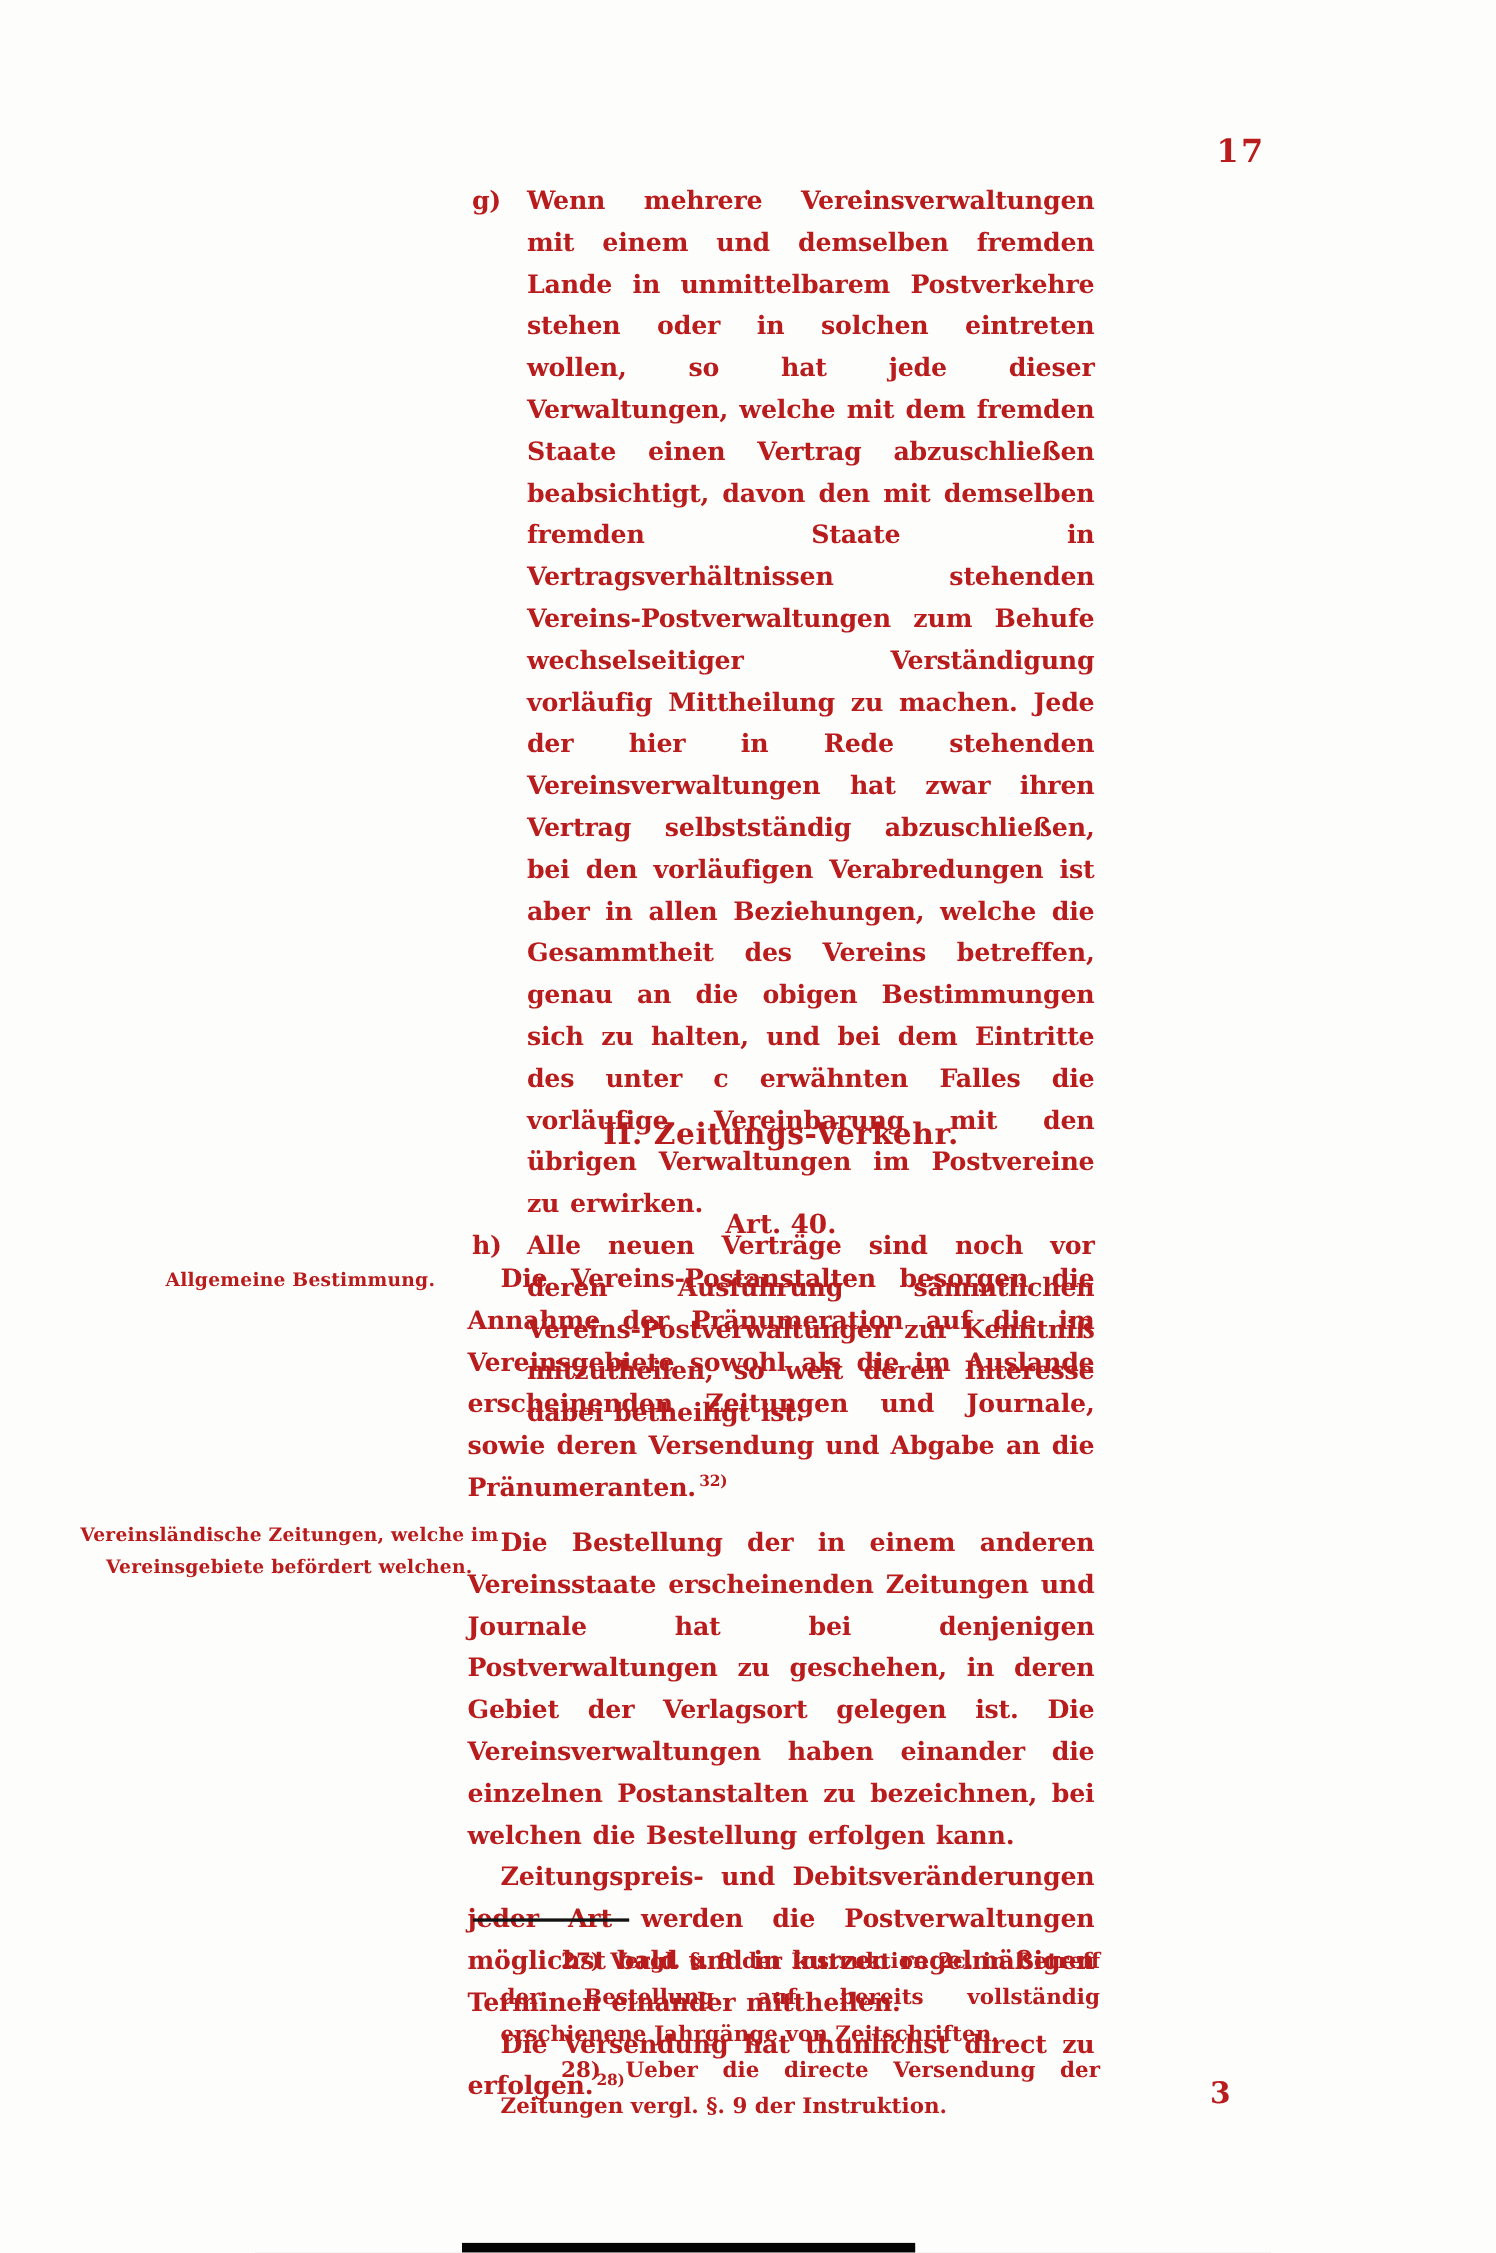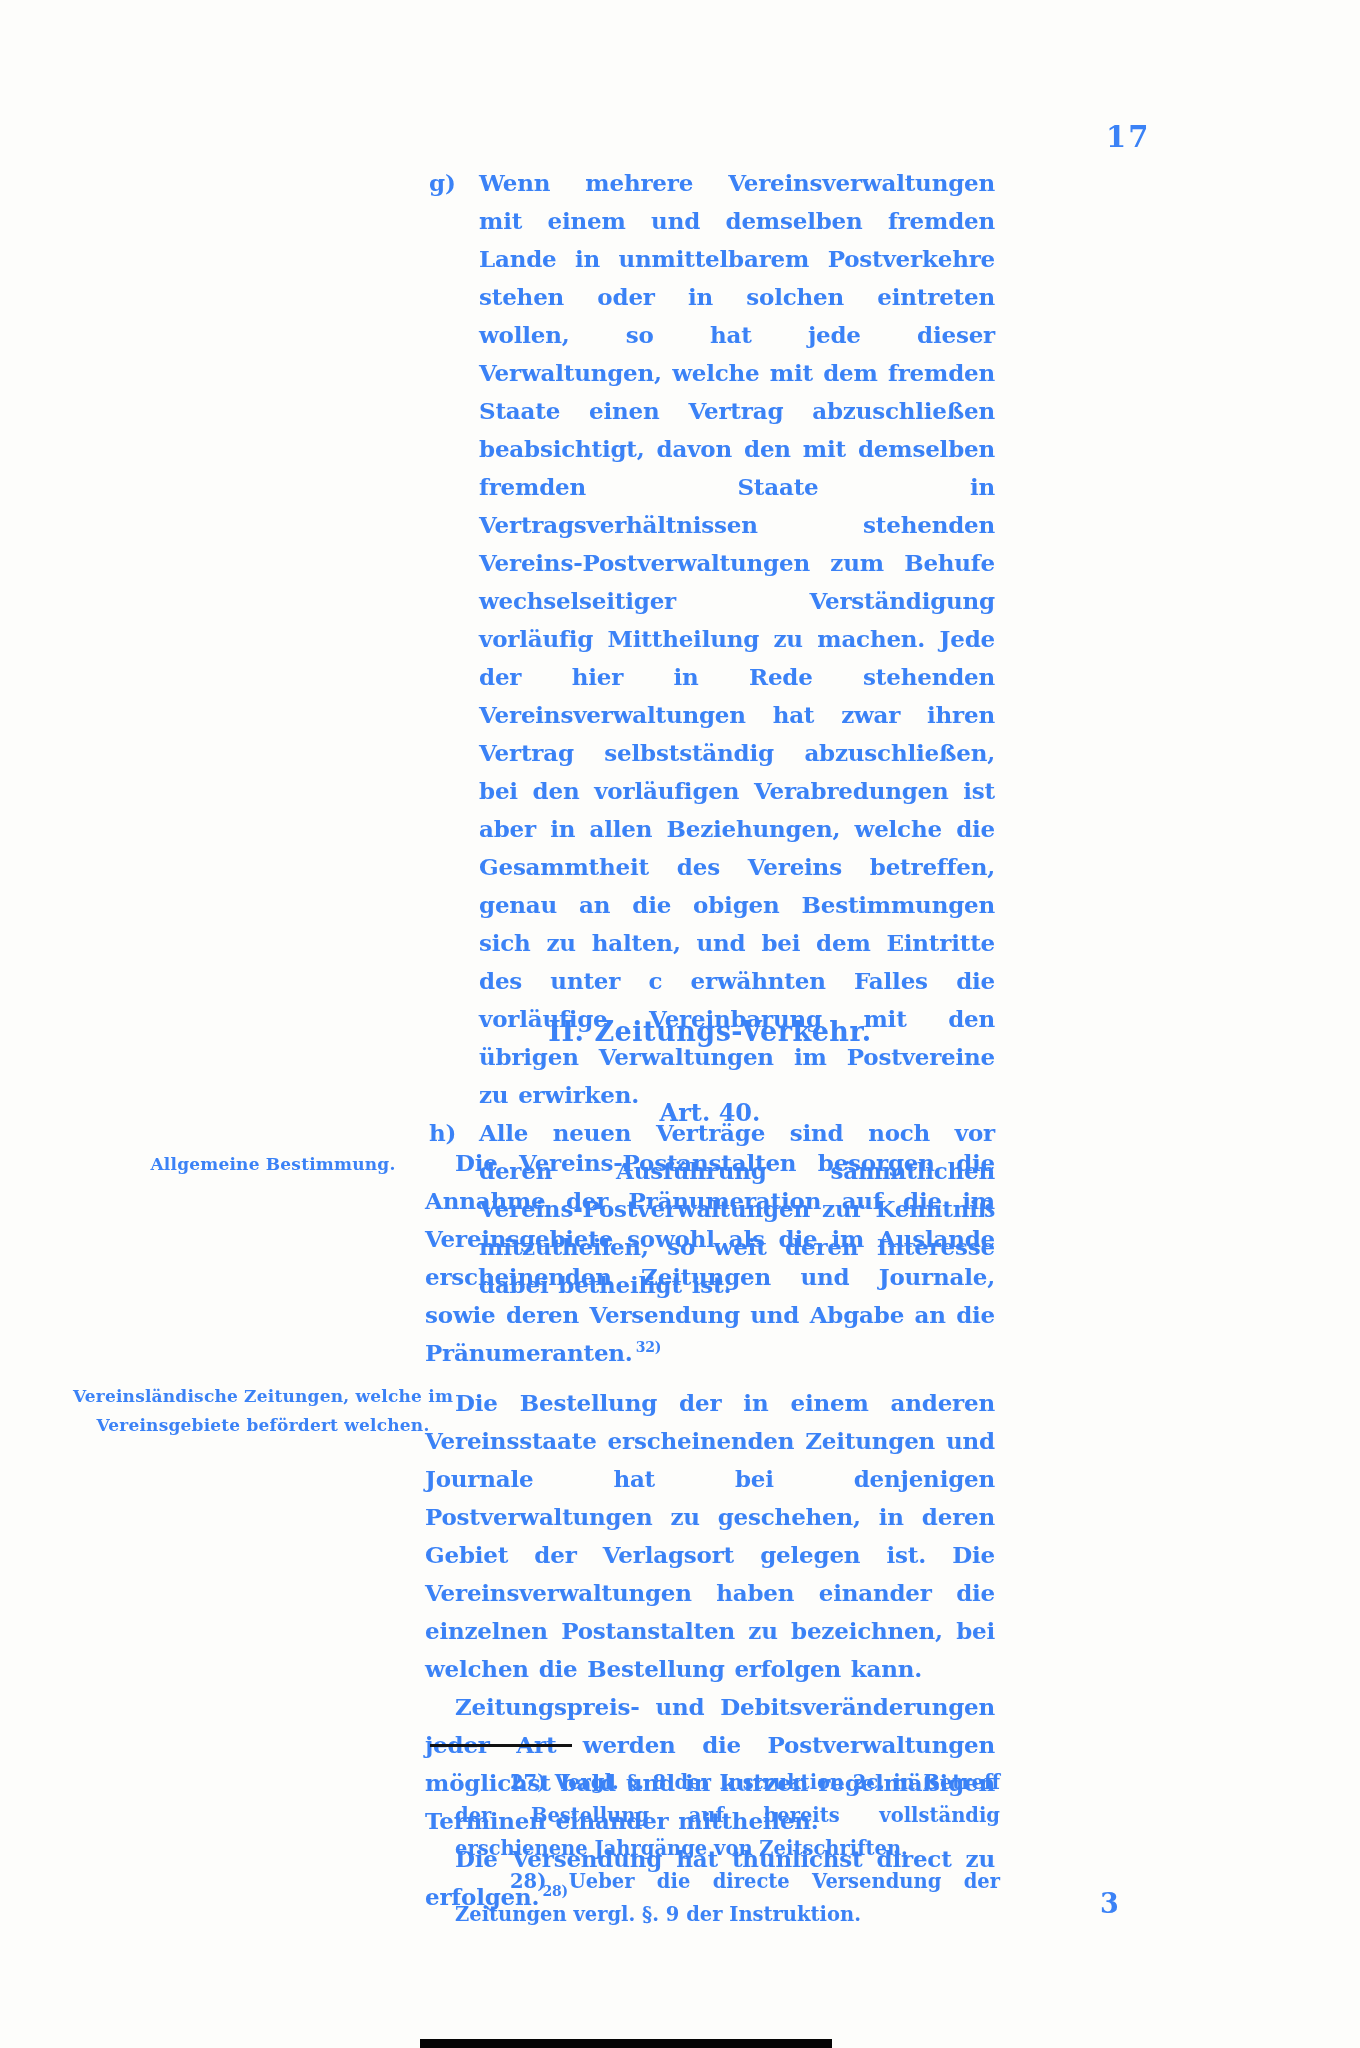--- a/index.html
+++ b/index.html
@@ -4,21 +4,21 @@
 <style>
   html, body { margin: 0; padding: 0; background: #e8e8e4; }
   .page {
     position: relative;
     width: 1360px;
     height: 2048px;
     margin: 0 auto;
     background: #fdfdfb;
     overflow: hidden;
     font-family: "DejaVu Serif", serif;
-    color: #3b82f6;
+    color: #b91c1c;
     font-weight: bold;
   }
   
   .bt {
     font-size: 23px;
     line-height: 38px;
     text-align: justify;
     hyphens: auto;
     -webkit-hyphens: auto;
     word-spacing: 2px;

